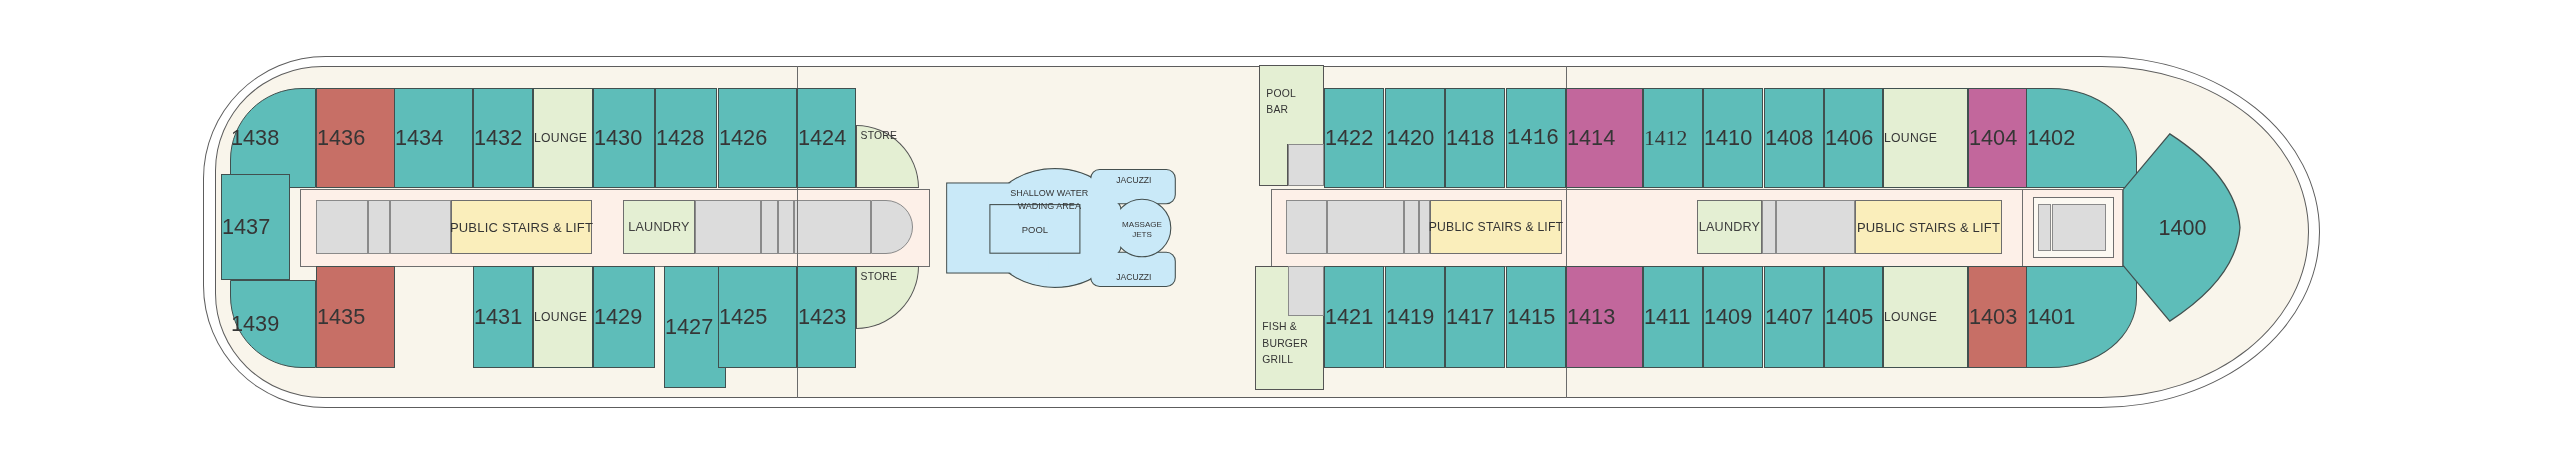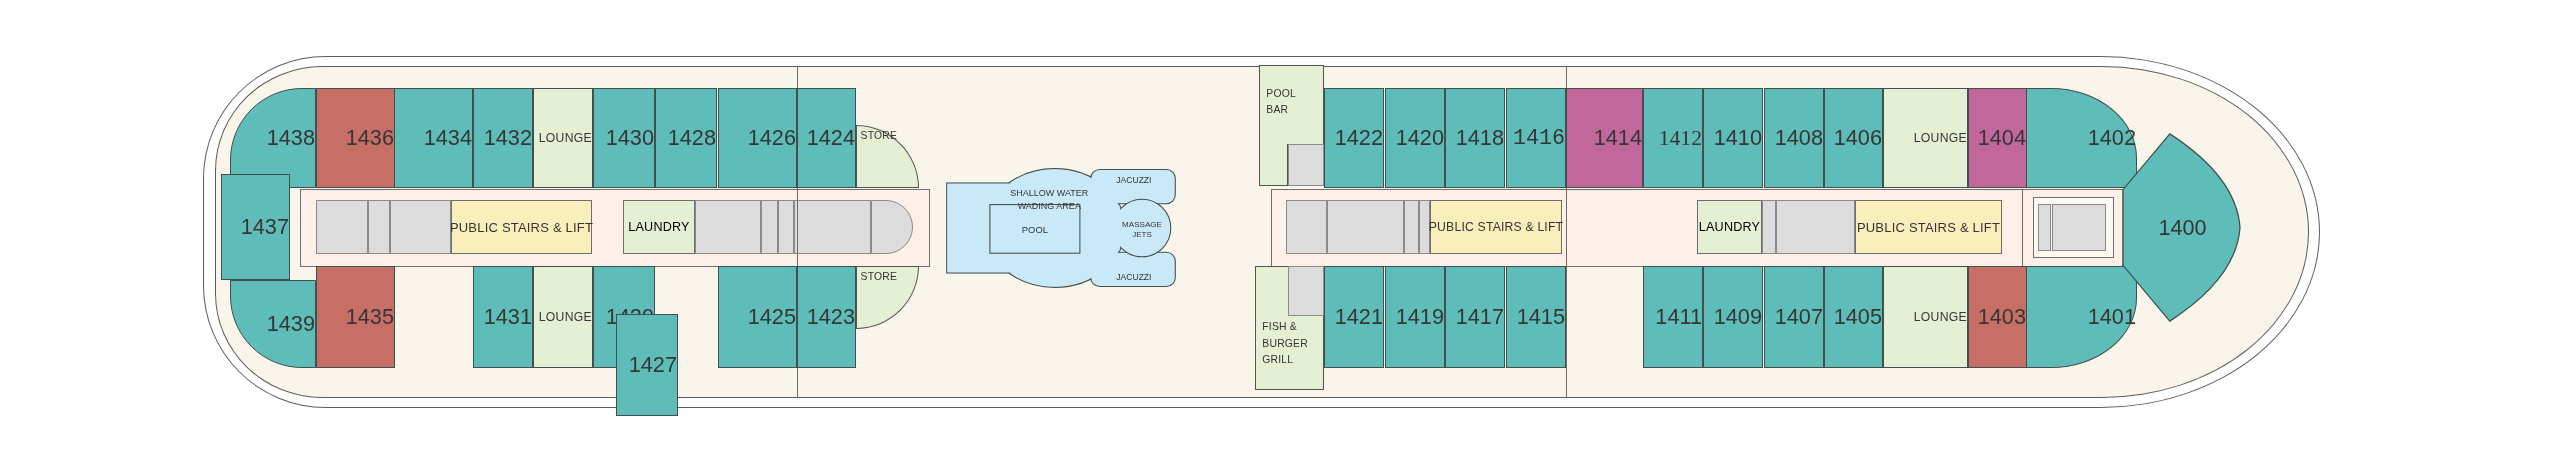--- a/index.html
+++ b/index.html
@@ -8,24 +8,24 @@
   .abs{position:absolute;box-sizing:border-box;}
   
   .hull-outer{border:1.8px solid #5d5d5d;border-radius:126px 226px 226px 126px / 126px 181px 181px 126px;}
   .hull-inner{background:#f9f5eb;border:1.4px solid #5d5d5d;border-radius:110px 212px 212px 110px / 107px 170px 170px 107px;}
   
   .corridor{background:#fdf0e8;border:0.9px solid #6e6e6e;}
   .gblock{background:#dcdcdc;border:0.9px solid #8a8a8a;}
   .yblock{background:#faeebb;border:0.9px solid #6e6e6e;display:flex;align-items:center;justify-content:center;
           font-size:13px;font-weight:500;letter-spacing:0.2px;white-space:nowrap;color:#343434;}
   .lblock{background:#e4efd3;border:0.9px solid #6e6e6e;display:flex;align-items:center;justify-content:center;
-          font-size:12.6px;letter-spacing:0.2px;color:#000000;}
+          font-size:12.6px;letter-spacing:0.2px;color:#404040;}
   .zone-line{width:1.4px;background:#6b6b6b;}
   
-  .cabin{background:#5ebdb9;border:1.1px solid #41504f;display:flex;align-items:center;justify-content:flex-end;
+  .cabin{background:#5ebdb9;border:1.1px solid #41504f;display:flex;align-items:center;justify-content:flex-start;
          font-size:21.7px;color:#363636;cursor:pointer;}
   .cabin.red{background:#c76f66;}
   .cabin.pink{background:#c2679c;}
   .cabin.venue{background:#e4efd3;font-size:12.2px;letter-spacing:0.3px;cursor:default;}
   .storew{background:#e4efd3;border:1.1px solid #545454;font-size:10.4px;letter-spacing:0.2px;color:#343434;}
   .greenv{background:#e4efd3;border:1.1px solid #545454;font-size:10.4px;line-height:1.55;letter-spacing:0.2px;
           color:#343434;padding:5.4px 0 0 6.3px;}
   svg text{font-family:"Liberation Sans","DejaVu Sans",sans-serif;fill:#353535;}
 </style>
 </head>
@@ -151,21 +151,21 @@
     </div>
   <div class="abs cabin" style="left:473px;top:266px;width:60px;height:102px;">
       <span>1431</span>
     </div>
   <div class="abs cabin venue" style="left:533px;top:266px;width:60px;height:102px;">
       <span>LOUNGE</span>
     </div>
   <div class="abs cabin" style="left:593px;top:266px;width:62px;height:102px;">
       <span>1429</span>
     </div>
-  <div class="abs cabin" style="left:616px;top:266px;width:62px;height:102px;margin-top:48px;">
+  <div class="abs cabin" style="left:664px;top:266px;width:62px;height:122px;">
       <span>1427</span>
     </div>
   <div class="abs cabin" style="left:718px;top:266px;width:79px;height:102px;">
       <span>1425</span>
     </div>
   <div class="abs cabin" style="left:797px;top:266px;width:59px;height:102px;">
       <span>1423</span>
     </div>
 
   <div class="abs cabin" style="left:221px;top:174px;width:69px;height:106px;">
@@ -213,20 +213,23 @@
       <span>1421</span>
     </div>
   <div class="abs cabin" style="left:1385px;top:266px;width:60px;height:102px;">
       <span>1419</span>
     </div>
   <div class="abs cabin" style="left:1445px;top:266px;width:60px;height:102px;">
       <span>1417</span>
     </div>
   <div class="abs cabin" style="left:1506px;top:266px;width:60px;height:102px;">
       <span>1415</span>
+    </div>
+  <div class="abs cabin pink" style="left:1566px;top:266px;width:77px;height:102px;">
+      <span>1413</span>
     </div>
   <div class="abs cabin" style="left:1643px;top:266px;width:60px;height:102px;">
       <span>1411</span>
     </div>
   <div class="abs cabin" style="left:1703px;top:266px;width:60px;height:102px;">
       <span>1409</span>
     </div>
   <div class="abs cabin" style="left:1764px;top:266px;width:60px;height:102px;">
       <span>1407</span>
     </div>

